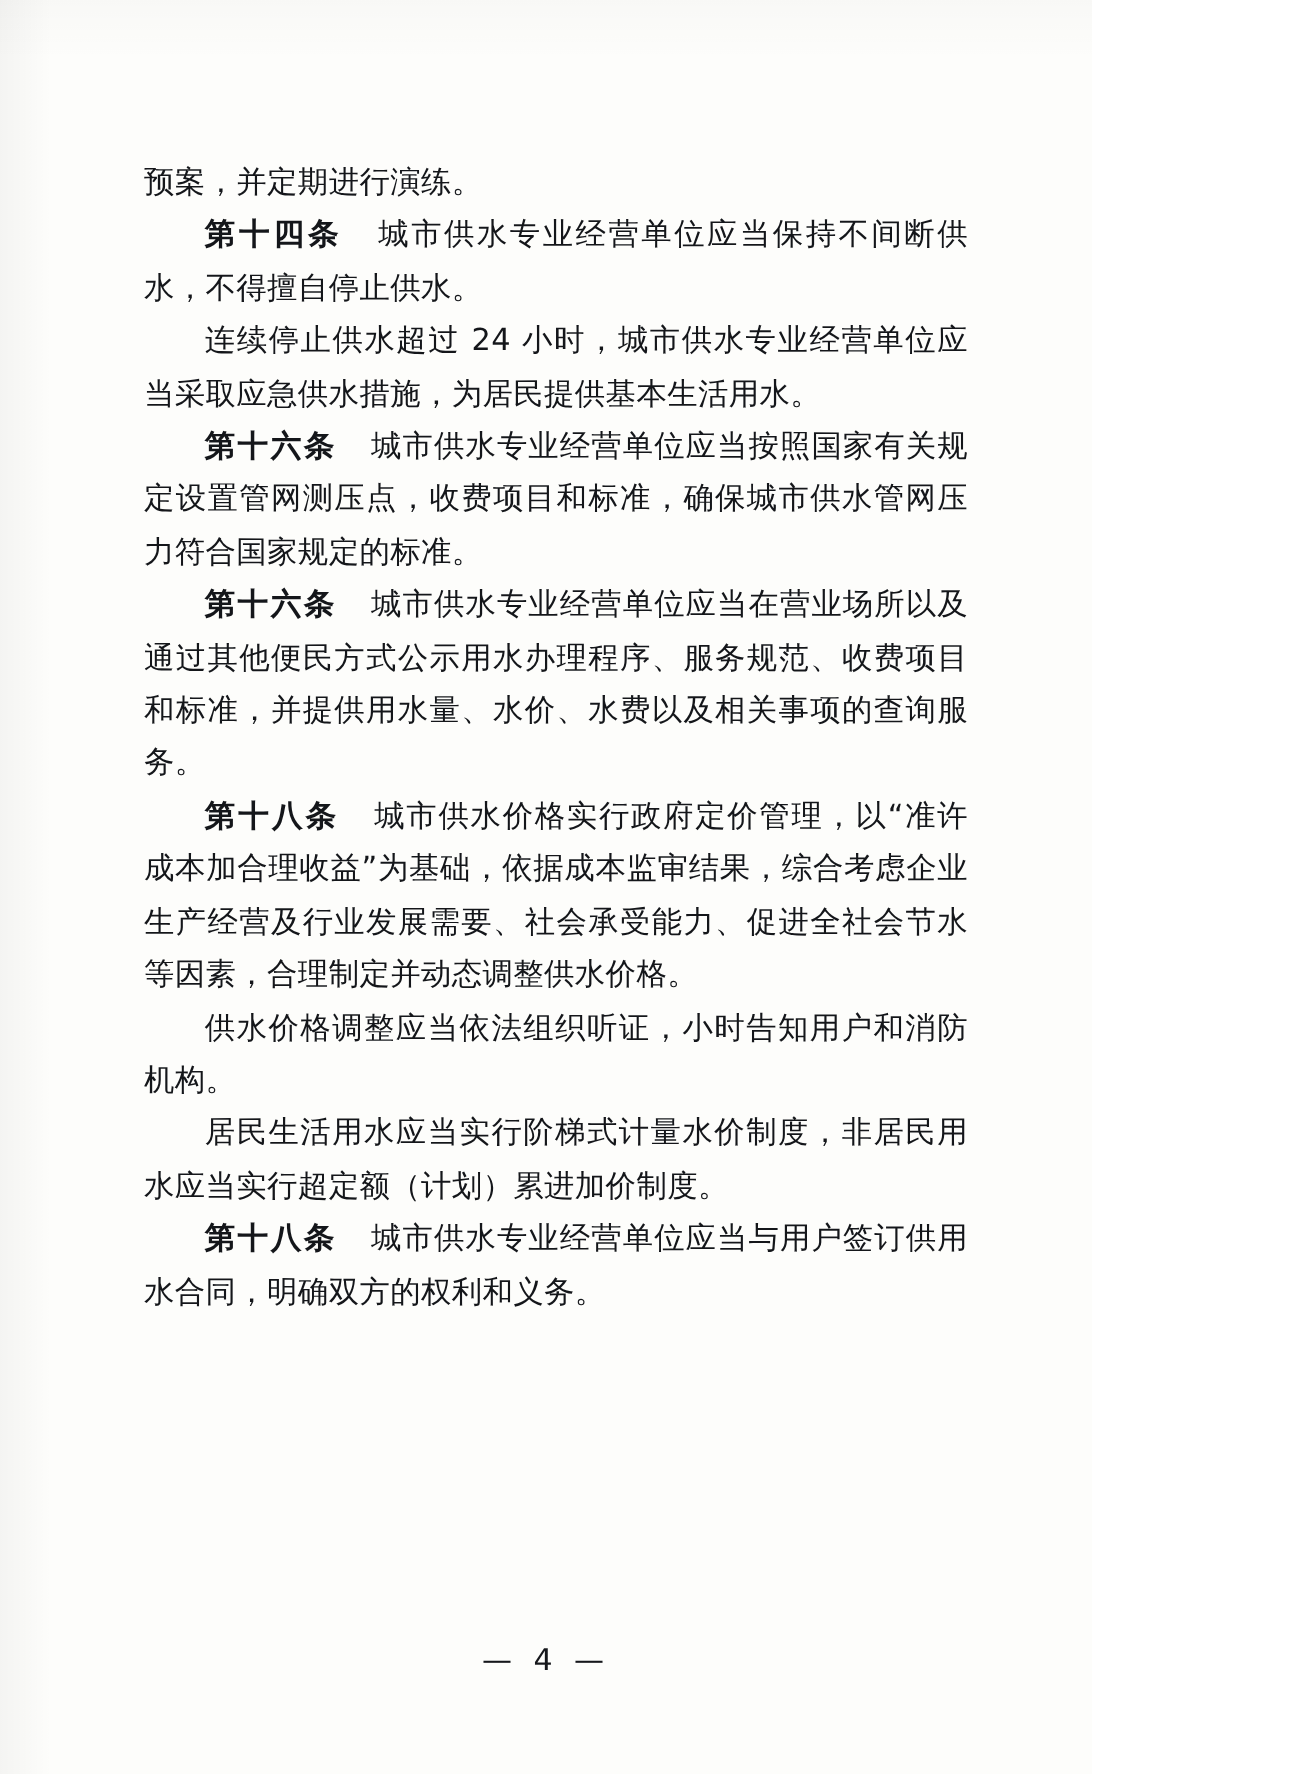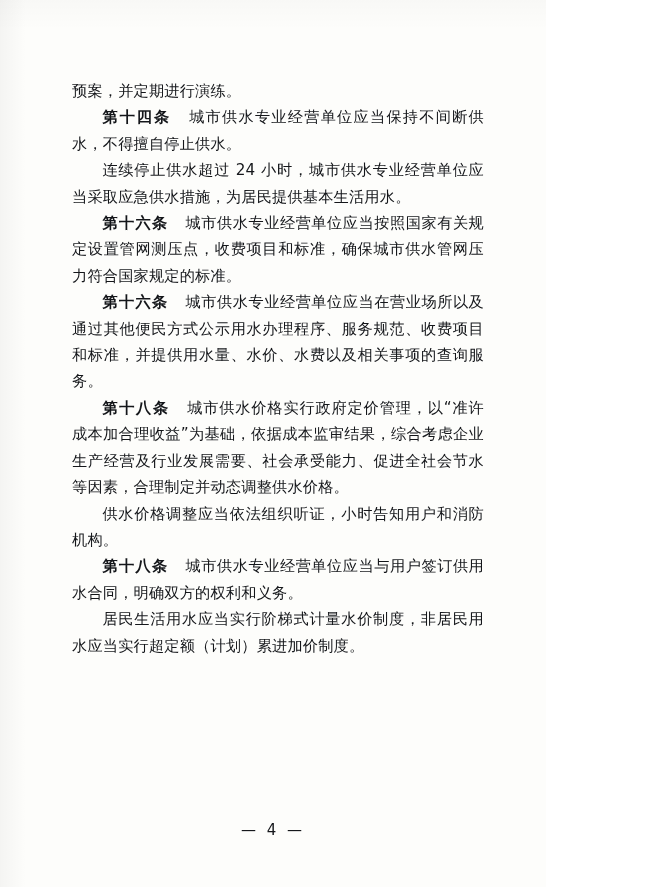--- a/index.html
+++ b/index.html
@@ -72,17 +72,17 @@
 
 <div class="page">
   <div class="body-text" id="body-root">
       <p class="para cont"><span>预案，并定期进行演练。</span></p>
       <p class="para"><span class="art">第十四条</span><span class="gap"></span><span>城市供水专业经营单位应当保持不间断供水，不得擅自停止供水。</span></p>
       <p class="para"><span>连续停止供水超过 24 小时，城市供水专业经营单位应当采取应急供水措施，为居民提供基本生活用水。</span></p>
       <p class="para"><span class="art">第十六条</span><span class="gap"></span><span>城市供水专业经营单位应当按照国家有关规定设置管网测压点，收费项目和标准，确保城市供水管网压力符合国家规定的标准。</span></p>
       <p class="para"><span class="art">第十六条</span><span class="gap"></span><span>城市供水专业经营单位应当在营业场所以及通过其他便民方式公示用水办理程序、服务规范、收费项目和标准，并提供用水量、水价、水费以及相关事项的查询服务。</span></p>
       <p class="para"><span class="art">第十八条</span><span class="gap"></span><span>城市供水价格实行政府定价管理，以“准许成本加合理收益”为基础，依据成本监审结果，综合考虑企业生产经营及行业发展需要、社会承受能力、促进全社会节水等因素，合理制定并动态调整供水价格。</span></p>
       <p class="para"><span>供水价格调整应当依法组织听证，小时告知用户和消防机构。</span></p>
+      <p class="para"><span>居民生活用水应当实行阶梯式计量水价制度，非居民用水应当实行超定额（计划）累进加价制度。</span></p>
       <p class="para"><span class="art">第十八条</span><span class="gap"></span><span>城市供水专业经营单位应当与用户签订供用水合同，明确双方的权利和义务。</span></p>
-      <p class="para"><span>居民生活用水应当实行阶梯式计量水价制度，非居民用水应当实行超定额（计划）累进加价制度。</span></p>
     </div>
   <div class="footer">— 4 —</div>
 </div>
 
 </body></html>

